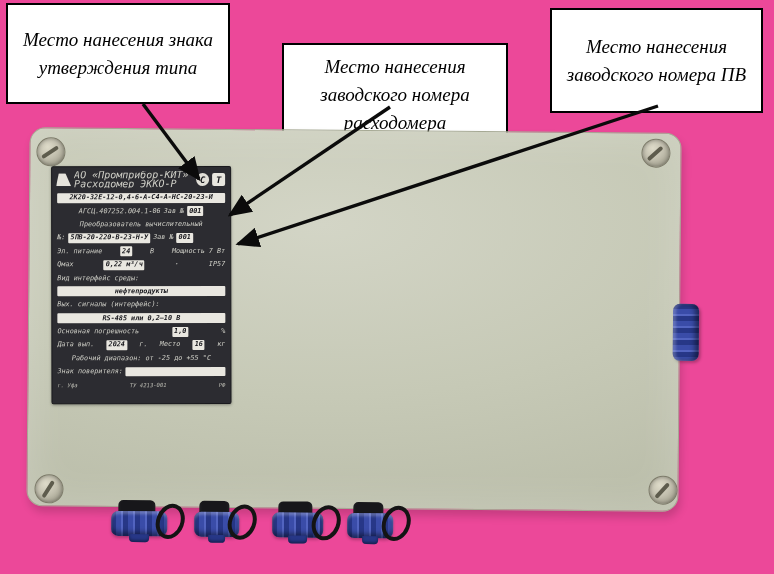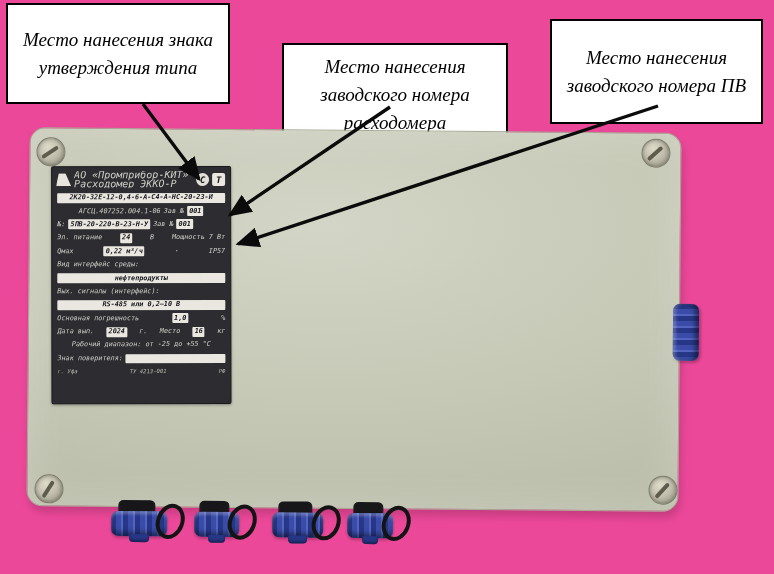--- a/index.html
+++ b/index.html
@@ -11,21 +11,21 @@
   html,body{margin:0;padding:0;background:#ffffff;}
   .stage{position:relative;width:774px;height:574px;background:#ec4899;overflow:hidden;
          font-family:"Liberation Serif", serif;font-style:italic;}
 
   
   .callout{position:absolute;background:#ffffff;border:2.5px solid #000;
            display:flex;align-items:center;justify-content:center;text-align:center;
            font-size:19px;line-height:28px;color:#000;padding:4px 6px;box-sizing:border-box;}
   #callout-1{left:6px;top:3px;width:224px;height:101px;}
   #callout-2{left:282px;top:3px;width:226px;height:103px;margin-top:40px;}
-  #callout-3{left:550px;top:19px;width:213px;height:105px;}
+  #callout-3{left:550px;top:8px;width:213px;height:105px;}
 
   
   .arrows{position:absolute;left:0;top:0;width:774px;height:574px;pointer-events:none;}
   .arrows line{stroke:var(--arrow_black);stroke-width:3.4px;}
 
   
   .enclosure{position:absolute;left:28px;top:130px;width:650px;height:377px;
     border-radius:16px;border:1px solid #a6a994;
     background:radial-gradient(120% 95% at 45% 25%, var(--enclosure_light) 0%, var(--enclosure_mid) 48%, var(--enclosure_dark) 100%);
     box-shadow:2px 6px 9px rgba(0,0,0,0.16), inset 0 0 45px rgba(255,255,255,0.22);
@@ -122,20 +122,23 @@
       </div>
       <div id="np-rows">
           <div class="np-row center">
             <span class="np-box full">2К20-32Е-12-0,4-6-А-С4-А-НС-20-23-И</span>
           </div>
           <div class="np-row center">
             <span class="np-text">АГСЦ.407252.004.1-06</span>
             <span class="np-text">Зав №</span>
             <span class="np-box">001</span>
           </div>
+          <div class="np-row center">
+            <span class="np-text">Преобразователь вычислительный</span>
+          </div>
           <div class="np-row start">
             <span class="np-text">№:</span>
             <span class="np-box">5ПВ-20-220-В-23-Н-У</span>
             <span class="np-text">Зав №</span>
             <span class="np-box">001</span>
           </div>
           <div class="np-row sb">
             <span class="np-text">Эл. питание</span>
             <span class="np-box">24</span>
             <span class="np-text">В</span>

